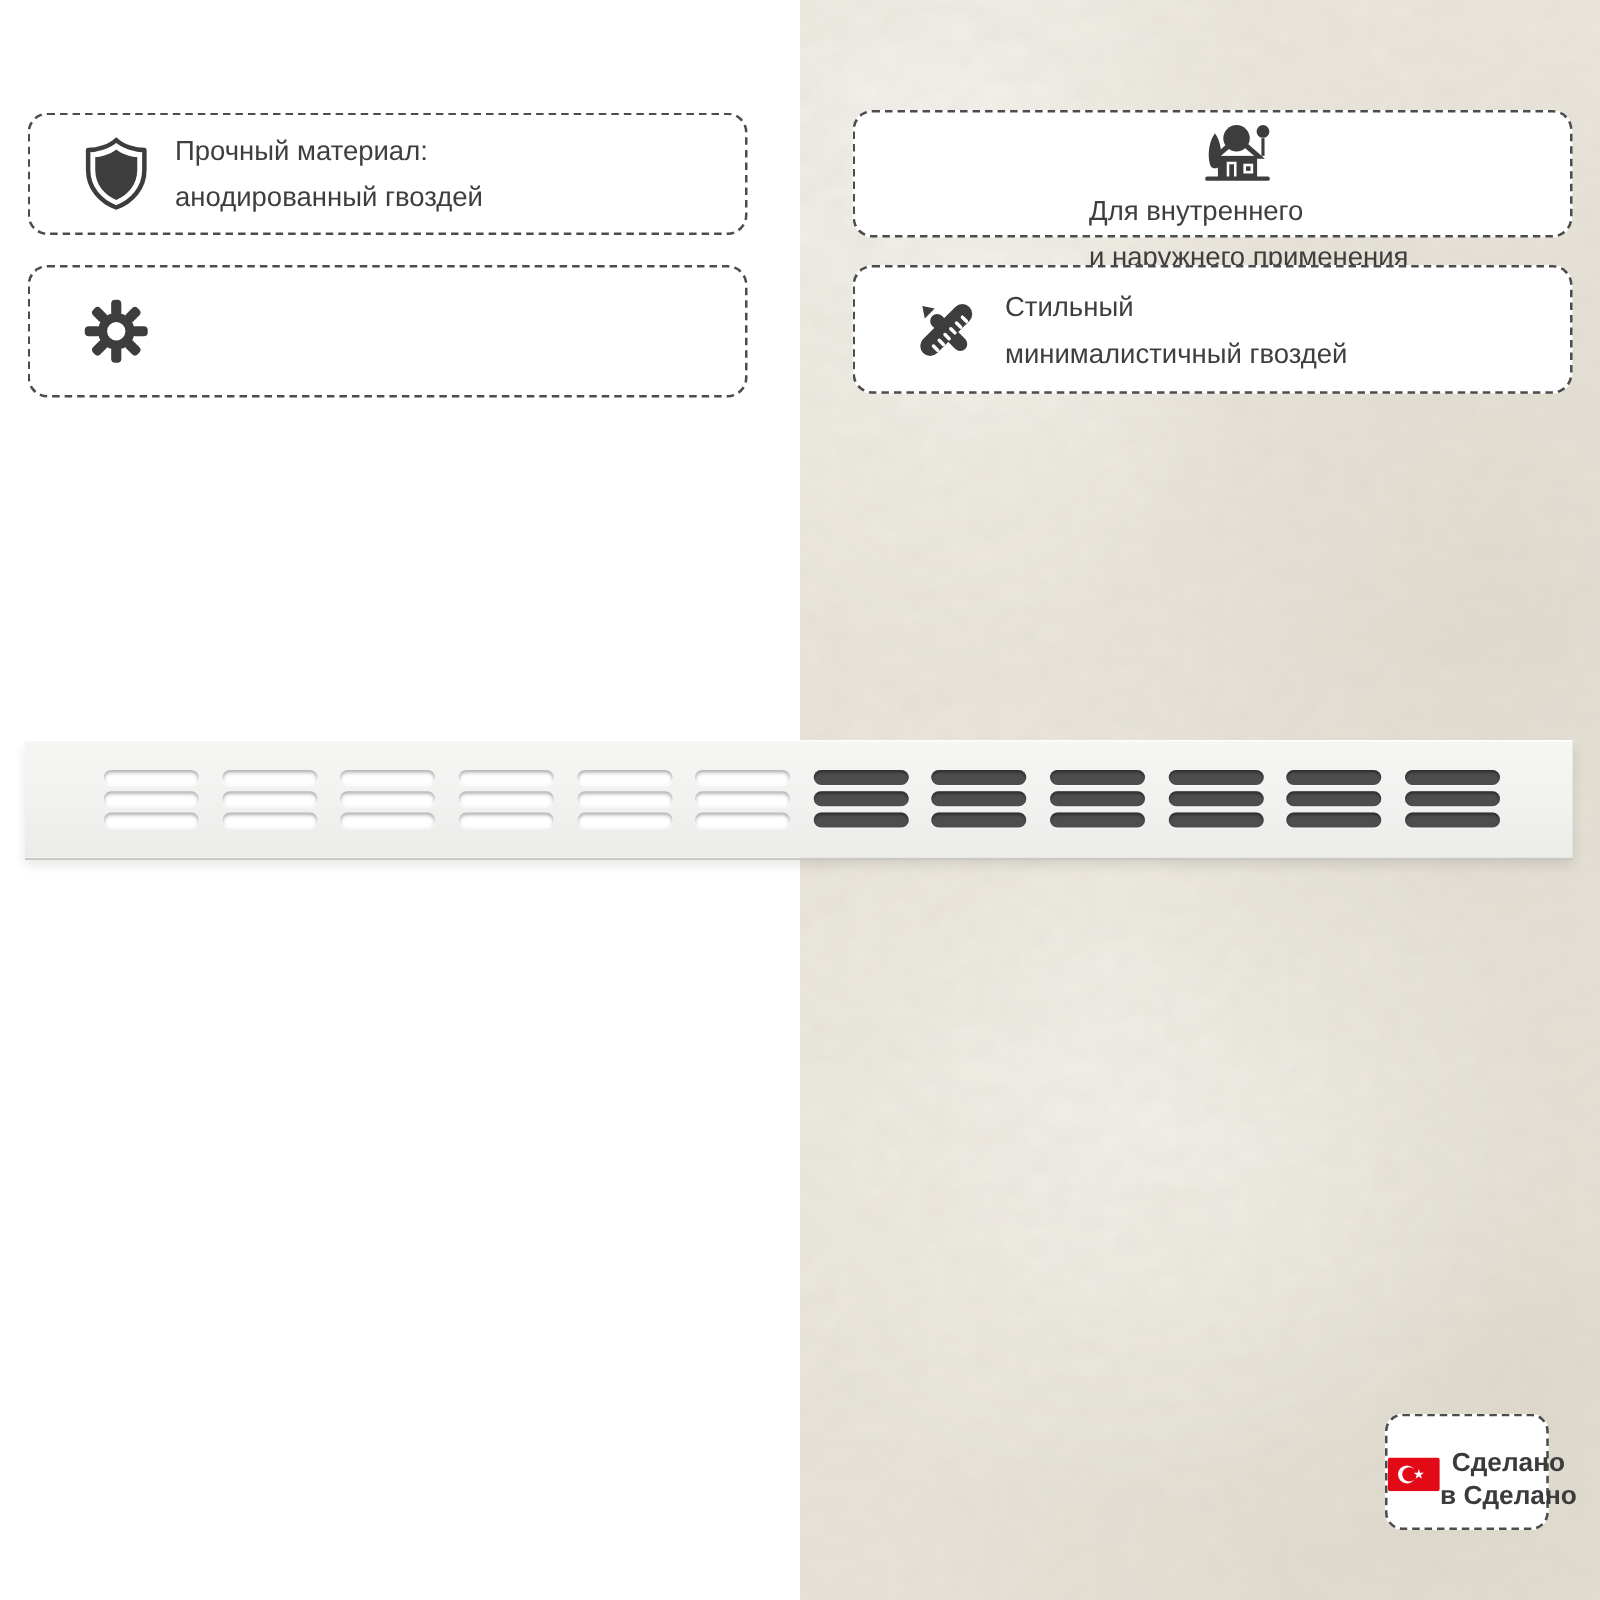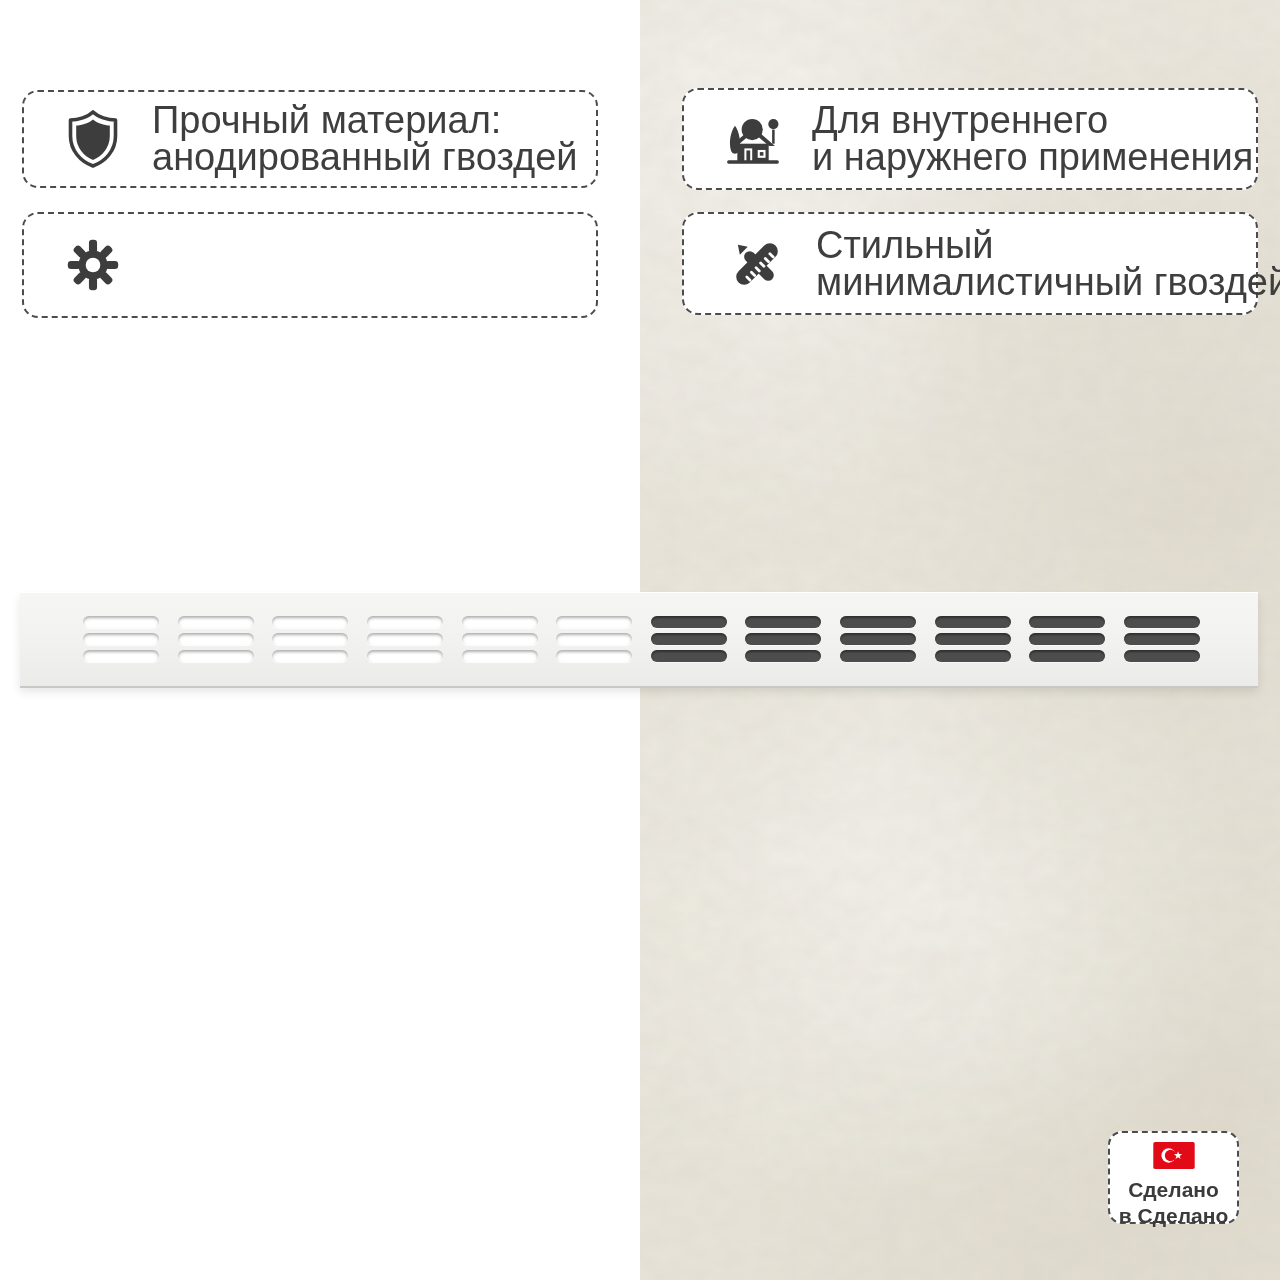--- a/index.html
+++ b/index.html
@@ -29,21 +29,21 @@
   .feature{
     position:absolute;
     background:#ffffff;
     border:2px dashed #4c4c4c;
     border-radius:16px;
     box-sizing:border-box;
     display:flex;align-items:center;
     padding-left:40px;
   }
   .f-icon{flex:0 0 auto;display:flex;align-items:center;justify-content:center;width:58px;}
-  .f-text{margin-left:30px;font-size:38px;line-height:37px;color:#3e3e3e;}
+  .f-text{margin-left:18px;font-size:22px;line-height:37px;color:#3e3e3e;}
   .f-text span{display:block;white-space:nowrap;}
   
   .grille{
     position:absolute;left:20px;top:592px;width:1238px;height:94px;
     background:linear-gradient(180deg,#f6f6f5 0%,#f1f1f0 55%,#ebebea 100%);
     box-shadow:0 2px 0 #c9c8c3, 0 6px 9px rgba(0,0,0,.10), inset 0 1px 0 #ffffff;
   }
   .slots{
     position:absolute;left:63px;right:58px;top:50%;
     transform:translateY(-50%);
@@ -59,21 +59,21 @@
     background:#4d4d4d;
     box-shadow:inset 0 2px 2px rgba(0,0,0,.38), 0 1px 0 rgba(255,255,255,.55);
   }
   
   .badge{
     position:absolute;left:1108px;top:1131px;width:131px;height:93px;
     background:#ffffff;
     border:2px dashed #4c4c4c;
     border-radius:14px;
     box-sizing:border-box;
-    display:flex;flex-direction:column;align-items:center;
+    display:flex;flex-direction:row;align-items:center;
     padding-top:9px;
   }
   .badge .b-text{margin-top:4px;text-align:center;font-size:21px;line-height:26px;font-weight:bold;color:#3b3b3b;}
   .badge .b-text span{display:block;white-space:nowrap;}
 </style>
 </head>
 <body>
 
 <div class="canvas">
 
@@ -123,21 +123,21 @@
           <rect x="27" y="1" width="10" height="16" rx="4" transform="rotate(225 32 32)"></rect>
           <rect x="27" y="1" width="10" height="16" rx="4" transform="rotate(270 32 32)"></rect>
           <rect x="27" y="1" width="10" height="16" rx="4" transform="rotate(315 32 32)"></rect>
           <circle cx="32" cy="32" r="18"></circle>
         </g>
         <circle cx="32" cy="32" r="9" fill="#ffffff"></circle>
       </svg>
     </span>
   </div>
 
-  <div class="feature" style="left:682px;top:88px;width:576px;height:102px;">
+  <div class="feature" style="left:682px;top:88px;width:576px;height:102px;flex-direction:column;">
     <span class="f-icon">
       <svg width="66" height="60" viewBox="0 0 74 66" xmlns="http://www.w3.org/2000/svg">
         <g fill="#3d3d3d">
           <path d="M14 16 C8 24 6 38 9 48 C10.5 53 17.5 53 19 48 C22 38 20 24 14 16 Z"></path>
           <circle cx="36" cy="21" r="13.5"></circle>
           <circle cx="63" cy="14" r="6.5"></circle>
           <rect x="61.4" y="21" width="3.2" height="18"></rect>
           <path d="M9 42 L37 17.5 L65 42 L57.5 42 L37 24.5 L16.5 42 Z"></path>
           <rect x="17" y="39" width="40" height="23"></rect>
           <rect x="26" y="45" width="10" height="17" fill="#ffffff"></rect>

